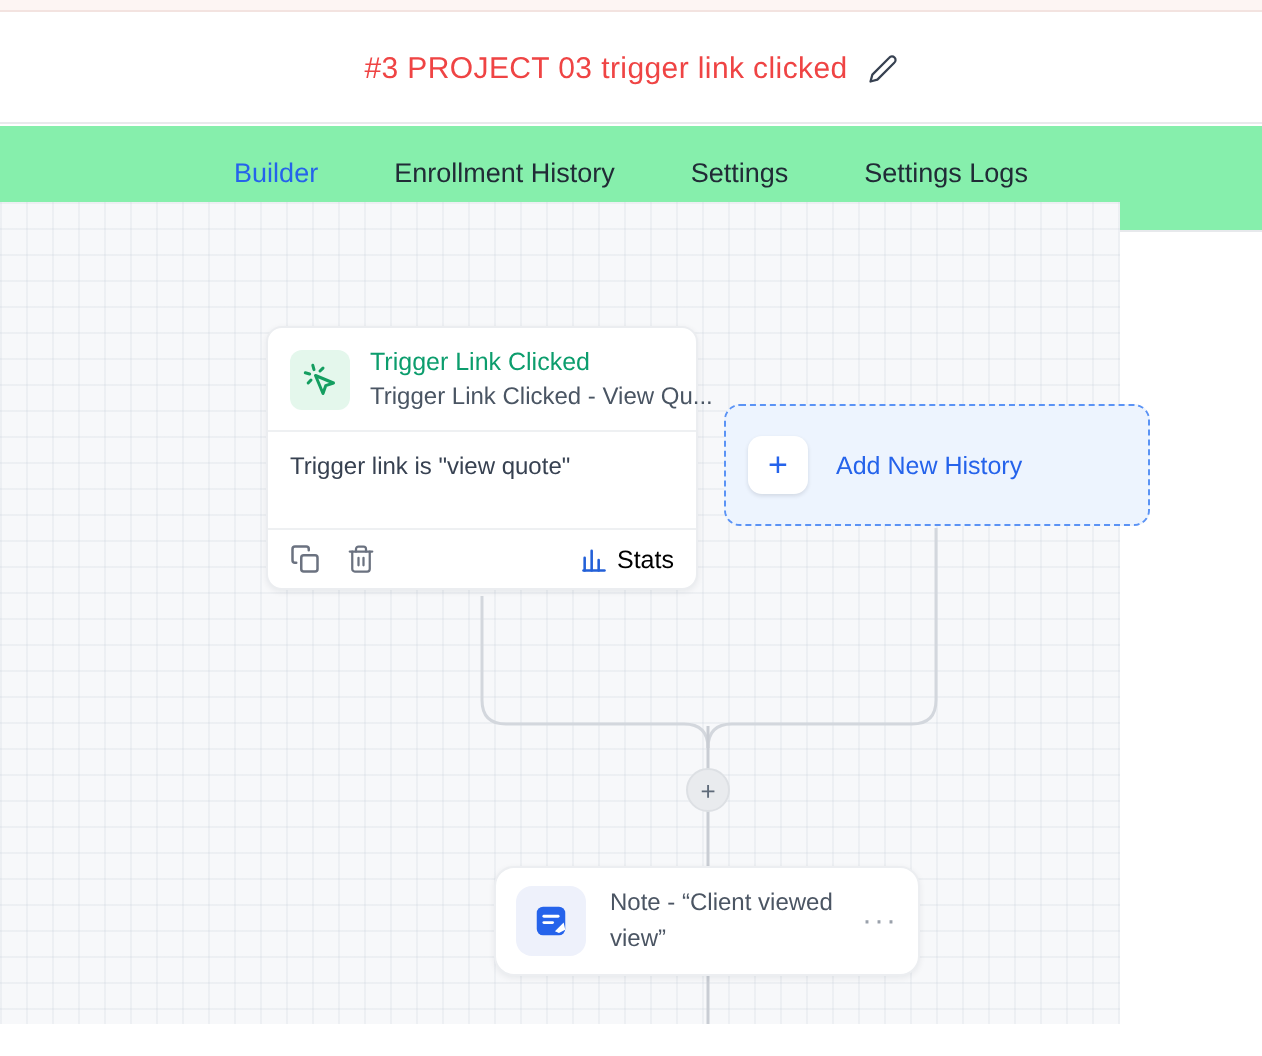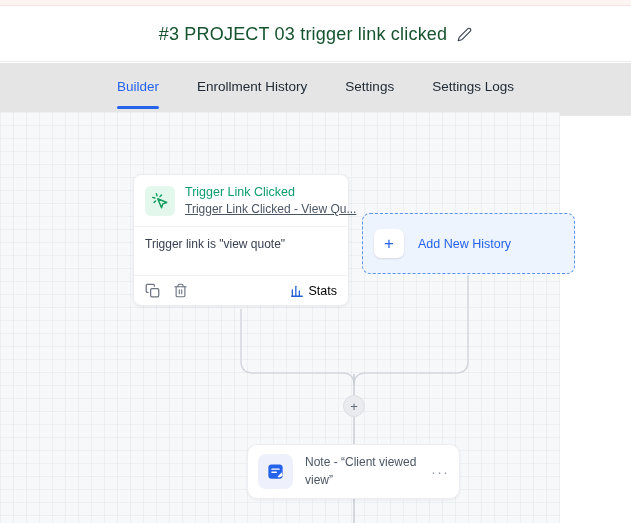--- a/index.html
+++ b/index.html
@@ -8,53 +8,53 @@
   #app { position:relative; width:631px; height:528px; overflow:hidden; background:#fff; }
 
   
   .top-strip { position:absolute; left:0; top:0; width:631px; height:6px;
     background:#fdf5f3; border-bottom:1px solid #f3e3e0; }
 
   
   .header { position:absolute; left:0; top:7px; width:631px; height:55px;
     background:#fff; border-bottom:1px solid #e9eaec;
     display:flex; align-items:center; justify-content:center; gap:10px; }
-  .page-title { font-size:18px; font-weight:500; color:#14532d; letter-spacing:.2px; }
+  .page-title { font-size:15px; font-weight:500; color:#ef4444; letter-spacing:.2px; }
   .edit-icon { width:15px; height:15px; color:#374151; cursor:pointer; display:inline-flex; }
 
   
   .tabbar { position:absolute; left:0; top:63px; width:631px; height:53px;
-    background:#e5e5e5; border-bottom:1px solid #e7e9ec;
+    background:#86efac; border-bottom:1px solid #e7e9ec;
     display:flex; justify-content:center; gap:38px; padding-top:16px; }
   .tab { position:relative; font-size:13.5px; font-weight:500; color:#212b36;
     padding-bottom:14px; cursor:pointer; white-space:nowrap; }
   .tab.active { color:#2563eb; }
   .tab.active .tab-underline { position:absolute; left:0; right:0; bottom:6px;
     height:3px; background:#2563eb; border-radius:2px; }
 
   
-  .canvas { position:absolute; left:0; top:112px; width:560px; height:411px;
+  .canvas { position:absolute; left:0; top:101px; width:560px; height:411px;
     background-color:#f7f8fa;
     background-image:
       linear-gradient(to right, rgba(200,207,218,0.22) 1px, transparent 1px),
       linear-gradient(to bottom, rgba(200,207,218,0.22) 1px, transparent 1px);
     background-size:13px 13px; }
 
   .connectors { position:absolute; left:0; top:0; width:631px; height:411px; }
 
   
   .trigger-card { position:absolute; left:133px; top:62px; width:216px;
     background:#fff; border:1px solid #ebedf0; border-radius:8px;
     box-shadow:0 1px 3px rgba(16,24,40,.07); cursor:pointer; }
   .tc-header { display:flex; align-items:center; gap:10px; padding:10px 11px; }
   .tc-icon-wrap { width:30px; height:30px; border-radius:6px; background:#e4f7ec;
     display:flex; align-items:center; justify-content:center; flex:none; }
   .tc-titles { min-width:0; }
   .tc-title { font-size:12.5px; font-weight:500; color:#0c9d6d; margin-bottom:3px; }
-  .tc-sub { font-size:12px; color:#4a5563; white-space:nowrap;text-decoration:underline; }
+  .tc-sub { font-size:12px; color:#4a5563; white-space:nowrap; }
   .tc-body { border-top:1px solid #eef0f2; padding:10px 11px 24px; font-size:12px; color:#374151; }
   .tc-footer { border-top:1px solid #eef0f2; height:30px; padding:0 11px;
     display:flex; align-items:center; gap:13px; }
   .tc-footer .spacer { flex:1; }
   .mini-icon { width:15px; height:15px; color:#6b7280; cursor:pointer; display:inline-flex; }
   .stats-link { display:flex; align-items:center; gap:5px; cursor:pointer; }
   .stats-label { font-size:12.5px; font-weight:500; color:#000000; }
 
   
   .add-trigger { position:absolute; left:362px; top:101px; width:213px; height:61px;

